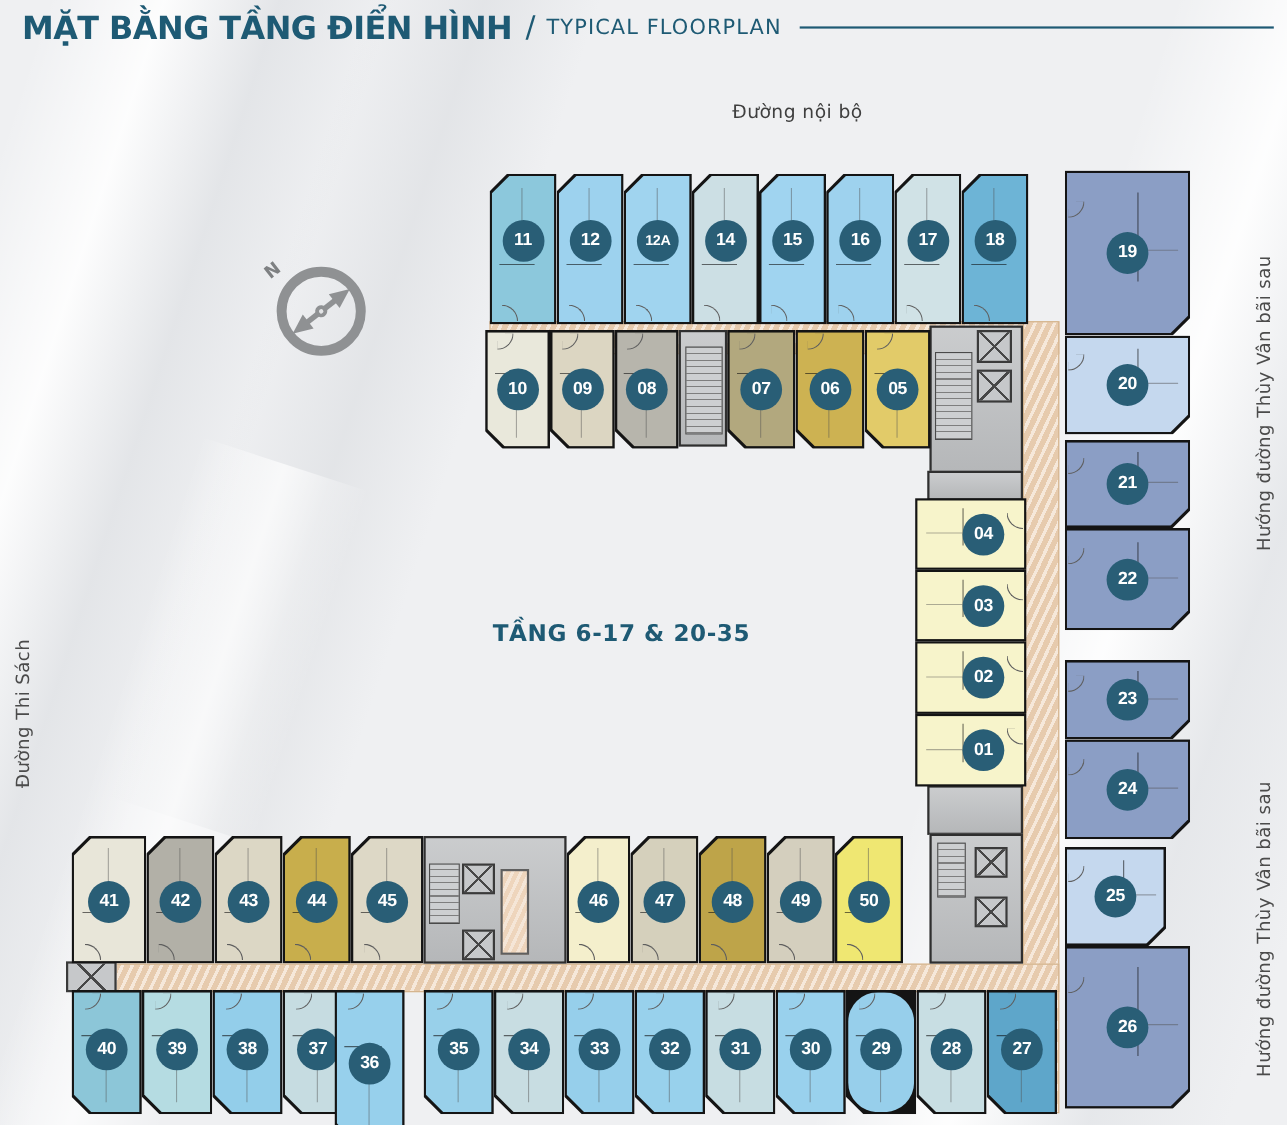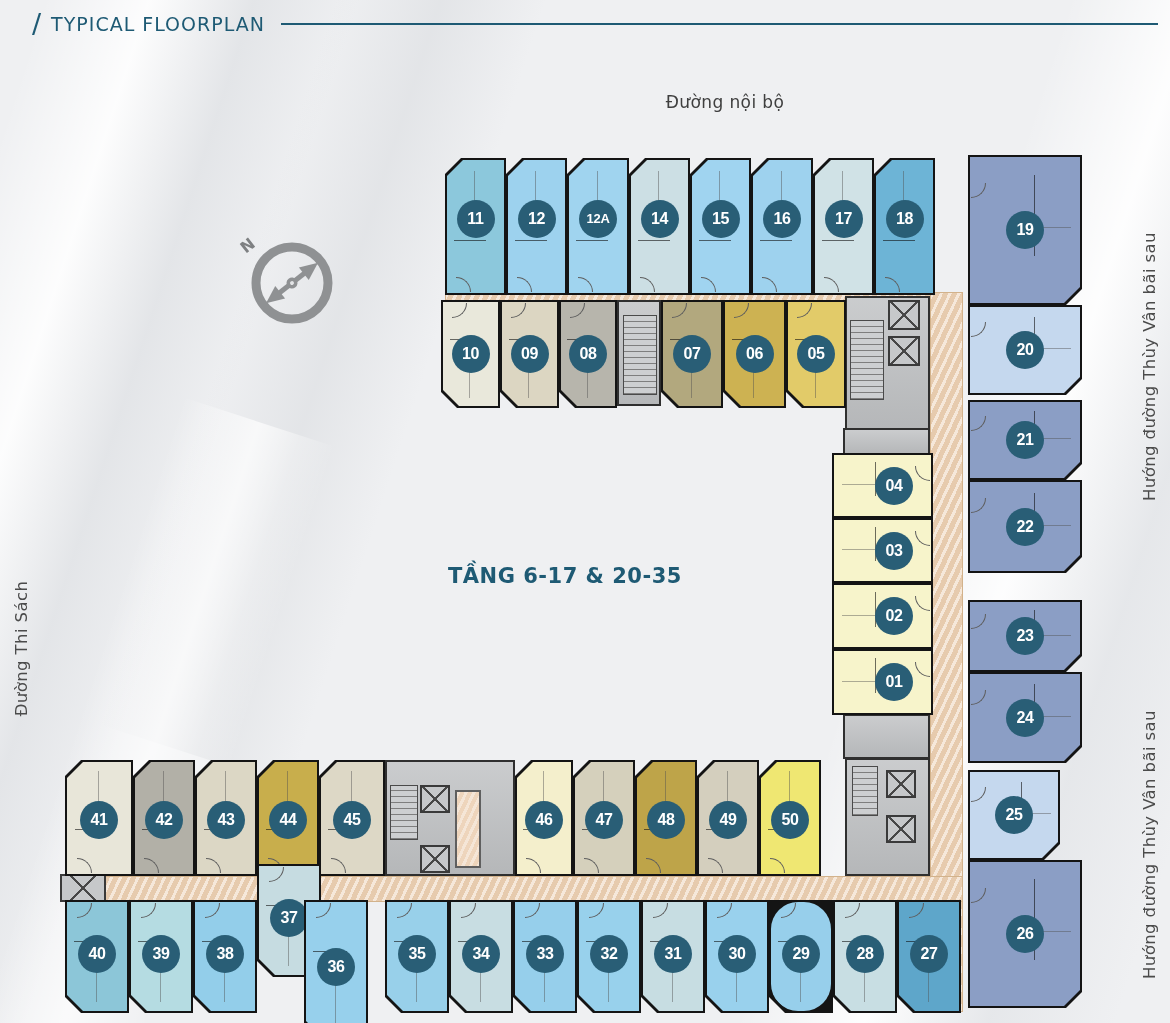--- a/index.html
+++ b/index.html
@@ -102,20 +102,21 @@
 <body>
 
 <div class="canvas">
 
   <div class="streak s1"></div>
   <div class="streak s2"></div>
   <div class="streak s3"></div>
   <div class="streak s4"></div>
 
   <div class="header">
+    <span class="title-vi">MẶT BẰNG TẦNG ĐIỂN HÌNH</span>
     <span class="title-sep">/</span>
     <span class="title-en">TYPICAL FLOORPLAN</span>
     <span class="title-rule"></span>
   </div>
 
   <div class="lbl road-top">Đường nội bộ</div>
 
   <svg class="compass" viewBox="-55 -55 110 110">
     <circle cx="0" cy="0" r="36" fill="none" stroke="#8f9193" stroke-width="9"></circle>
     <g transform="rotate(-38)">
@@ -482,21 +483,21 @@
         </div>
       </div>
       <div class="unit d-top" style="left: 193px; top: 900px; width: 64px; height: 113px; clip-path: polygon(0px 0px, 100% 0px, 100% 100%, 16px 100%, 0px calc(100% - 16px)); text-align: center;">
         <div class="unit-fill" style="background: rgb(147, 206, 234); clip-path: polygon(0px 0px, 100% 0px, 100% 100%, 16px 100%, 0px calc(100% - 16px));">
           <i class="wall-a"></i>
           <i class="wall-b"></i>
           <i class="door"></i>
           <span class="badge" style="background: rgb(41, 94, 118); left: 50%; top: 48%;">38</span>
         </div>
       </div>
-      <div class="unit d-top" style="left: 257px; top: 864px; width: 64px; height: 113px; clip-path: polygon(0px 0px, 100% 0px, 100% 100%, 16px 100%, 0px calc(100% - 16px)); text-align: right;">
+      <div class="unit d-top" style="left: 257px; top: 900px; width: 64px; height: 113px; clip-path: polygon(0px 0px, 100% 0px, 100% 100%, 16px 100%, 0px calc(100% - 16px)); text-align: right;">
         <div class="unit-fill" style="background: rgb(198, 220, 225); clip-path: polygon(0px 0px, 100% 0px, 100% 100%, 16px 100%, 0px calc(100% - 16px));">
           <i class="wall-a"></i>
           <i class="wall-b"></i>
           <i class="door"></i>
           <span class="badge" style="background: rgb(41, 94, 118); left: 50%; top: 48%;">37</span>
         </div>
       </div>
       <div class="unit d-top" style="left: 304px; top: 900px; width: 64px; height: 139px; clip-path: polygon(0px 0px, 100% 0px, 100% 100%, 16px 100%, 0px calc(100% - 16px));">
         <div class="unit-fill" style="background: rgb(151, 208, 236); clip-path: polygon(0px 0px, 100% 0px, 100% 100%, 16px 100%, 0px calc(100% - 16px));">
           <i class="wall-a"></i>

